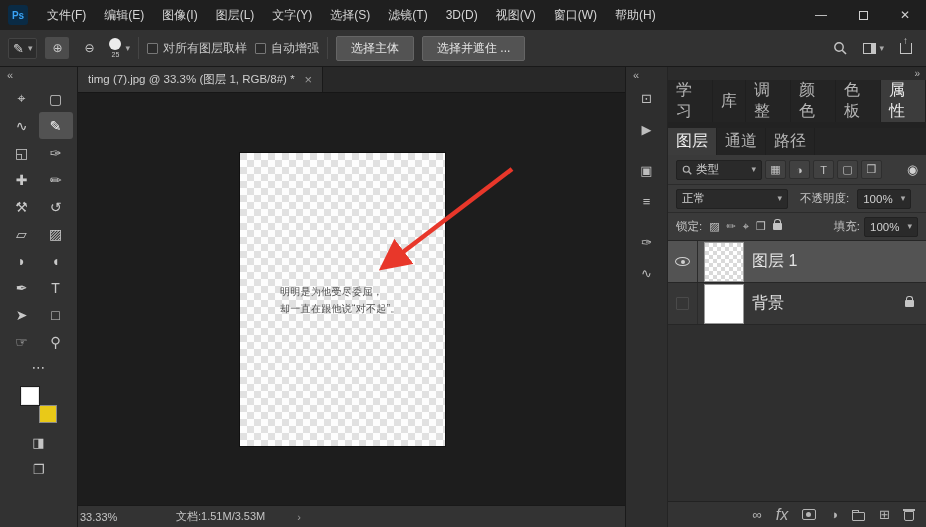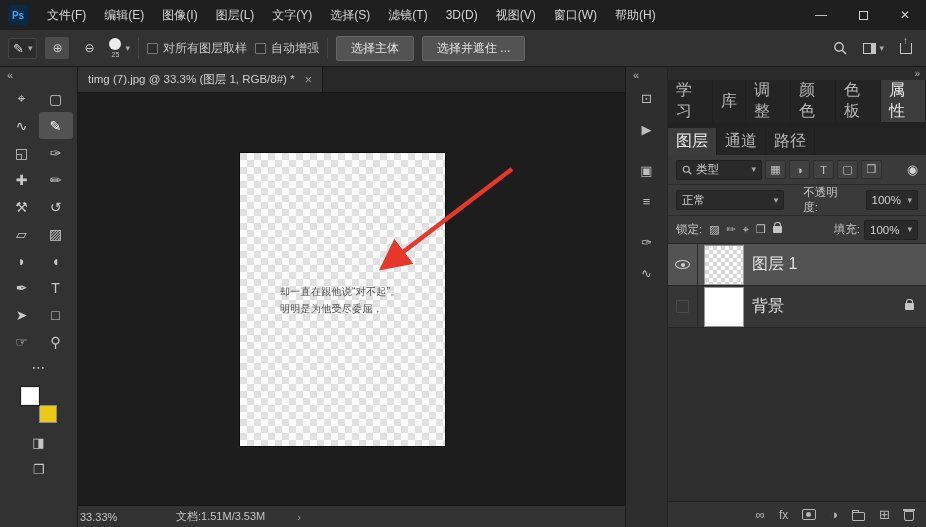--- a/index.html
+++ b/index.html
@@ -93,21 +93,21 @@
   .filter-row{flex:0 0 30px;gap:3px;border-bottom:1px solid #2b2b2b}
   .combo{display:flex;align-items:center;gap:4px;background:#2a2a2a;border:1px solid #212121;
     border-radius:2px;height:20px;padding:0 5px;color:#d0d0d0;font-size:11.5px}
   .combo .caret{margin-left:auto}
   .kind-combo{width:86px}
   .blend-combo{width:112px}
   .val-combo{width:54px}
   .ficon{width:21px;height:19px;display:flex;align-items:center;justify-content:center;
     color:#c3c3c3;font-size:11px;background:#414141;border:1px solid #2e2e2e;border-radius:2px}
   .filter-toggle{margin-left:auto;color:#d0d0d0;font-size:13px}
-  .blend-row{flex:0 0 28px;gap:15px;border-bottom:1px solid #2b2b2b}
+  .blend-row{flex:0 0 28px;gap:8px;border-bottom:1px solid #2b2b2b}
   .small-label{font-size:11.5px;color:#c5c5c5}
   .lock-row{flex:0 0 28px;gap:7px;border-bottom:1px solid #262626}
   .lock-ico{font-size:11px;color:#c3c3c3}
   .fill-group{margin-left:auto;display:flex;align-items:center;gap:4px}
   .lock-icon{position:relative;display:inline-block;width:9px;height:7px;background:#c5c5c5;border-radius:1px}
   .lock-icon::before{content:"";position:absolute;top:-4px;left:1px;width:5px;height:5px;
     border:1.5px solid #c5c5c5;border-bottom:none;border-radius:3px 3px 0 0}
   .layer-list{flex:1;background:#2f2f2f;overflow:hidden}
   .layer-row{height:42px;display:flex;align-items:center;border-bottom:1px solid #262626;background:#363636}
   .layer-row.selected{background:#535353}
@@ -117,21 +117,21 @@
     width:4px;height:4px;border-radius:50%;background:#d0d0d0}
   .eye-off{width:13px;height:13px;border:1px solid #4a4a4a;border-radius:1px}
   .thumb{width:38px;height:38px;margin:0 9px 0 7px;box-shadow:0 0 0 1px #9a9a9a;flex:0 0 38px}
   .thumb.checker{background:repeating-conic-gradient(#ffffff 0% 25%,#d9d9d9 0% 50%);background-size:8px 8px}
   .thumb.white{background:#ffffff}
   .layer-name{font-size:16px;color:#e2e2e2;white-space:nowrap}
   .layer-lock{margin-left:auto;margin-right:12px}
   .panel-bottom{flex:0 0 26px;background:#333333;border-top:1px solid #222;
     display:flex;align-items:center;justify-content:flex-end;gap:14px;padding:0 12px}
   .pb-ico{color:#b5b5b5;font-size:13px;display:flex;align-items:center;justify-content:center}
-  .fx-label{font-size:12px;color:#b5b5b5}
+  .fx-label{font-size:16px;font-style:italic;color:#b5b5b5}
   .mask-icon{position:relative;width:14px;height:11px;border:1px solid #b5b5b5;border-radius:2px}
   .mask-icon::after{content:"";position:absolute;left:3px;top:2px;width:5px;height:5px;border-radius:50%;background:#b5b5b5}
   .folder-icon{position:relative;width:13px;height:9px;border:1px solid #b5b5b5;border-radius:1px;margin-top:3px}
   .folder-icon::before{content:"";position:absolute;top:-3px;left:-1px;width:5px;height:2px;
     border:1px solid #b5b5b5;border-bottom:none;border-radius:1px 1px 0 0}
   .trash-icon{position:relative;width:10px;height:10px;border:1px solid #b5b5b5;border-radius:0 0 2px 2px;margin-top:3px}
   .trash-icon::before{content:"";position:absolute;top:-3px;left:-2px;width:12px;height:0;border-top:2px solid #b5b5b5}
   .mag{display:block}
 </style>
 </head>
@@ -280,22 +280,22 @@
     <div class="canvas-col">
       <div class="tabbar">
         <div class="doc-tab">
           <span>timg (7).jpg @ 33.3% (图层 1, RGB/8#) *</span>
           <span class="tab-close">×</span>
         </div>
       </div>
       <div class="canvas">
         <div class="doc checker-bg">
           <div class="caption">
+            <div>明明是为他受尽委屈，</div>
             <div>却一直在跟他说“对不起”。</div>
-            <div>明明是为他受尽委屈，</div>
           </div>
         </div>
         <svg class="arrow-svg" width="547" height="412" viewBox="0 0 547 412">
           <defs>
             <marker id="ah" markerWidth="7" markerHeight="7" refX="5" refY="3.5" orient="auto">
               <path d="M0,0 L7,3.5 L0,7 Z" fill="#e8372a"></path>
             </marker>
           </defs>
           <line x1="434" y1="76" x2="308" y2="172" stroke-width="4.5" marker-end="url(#ah)" stroke="#e8372a"></line>
         </svg>

